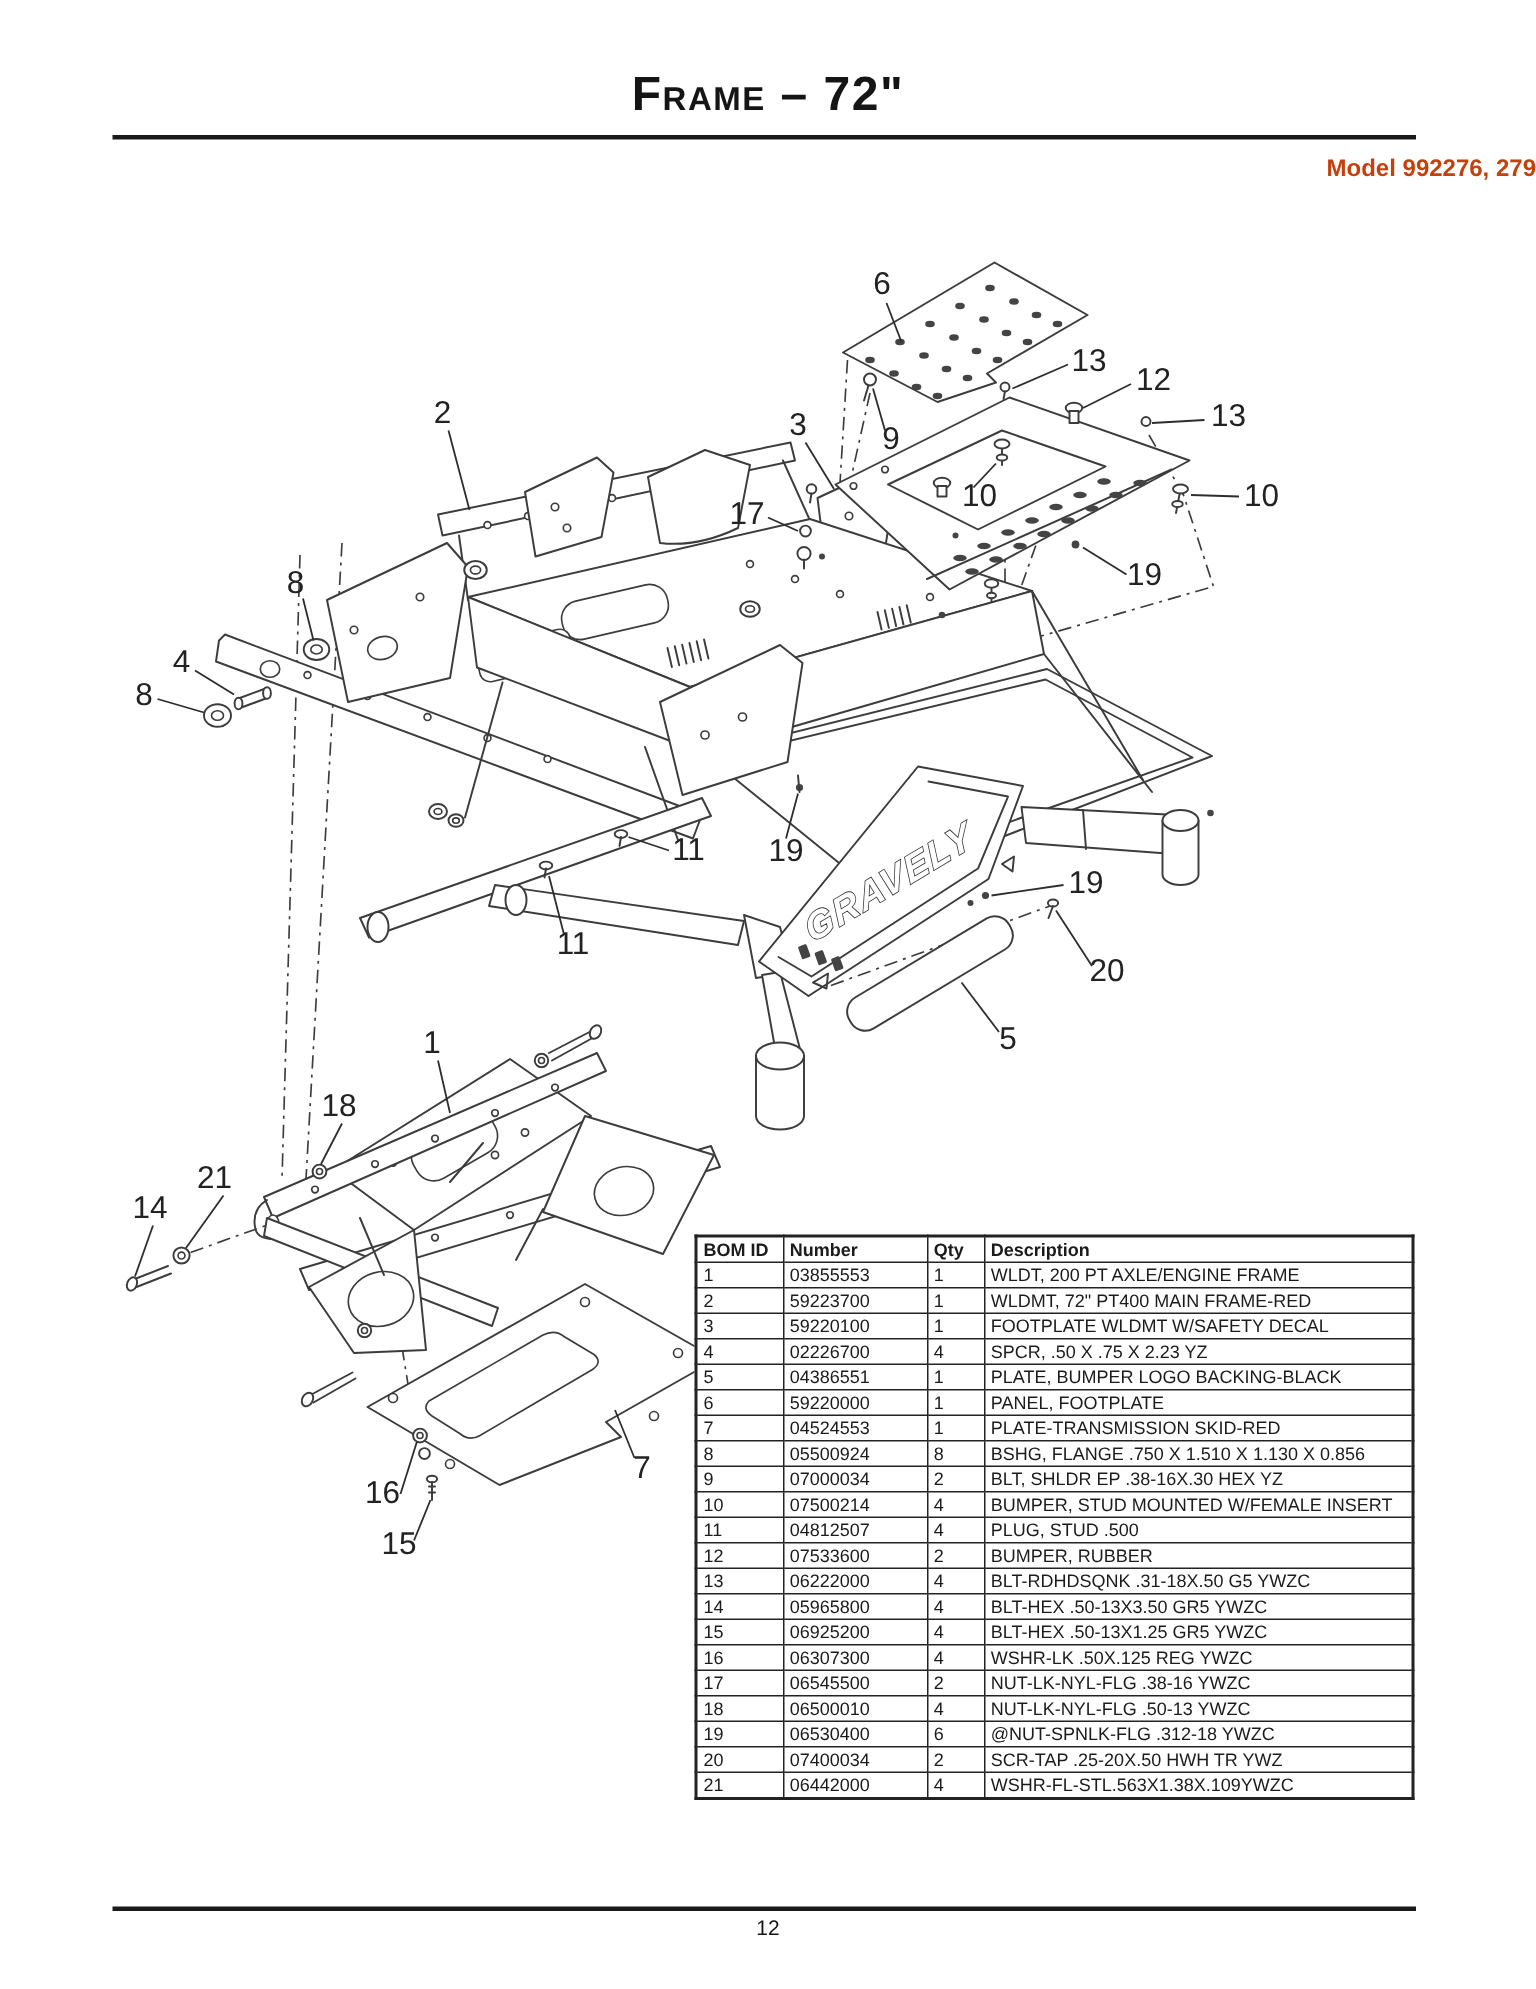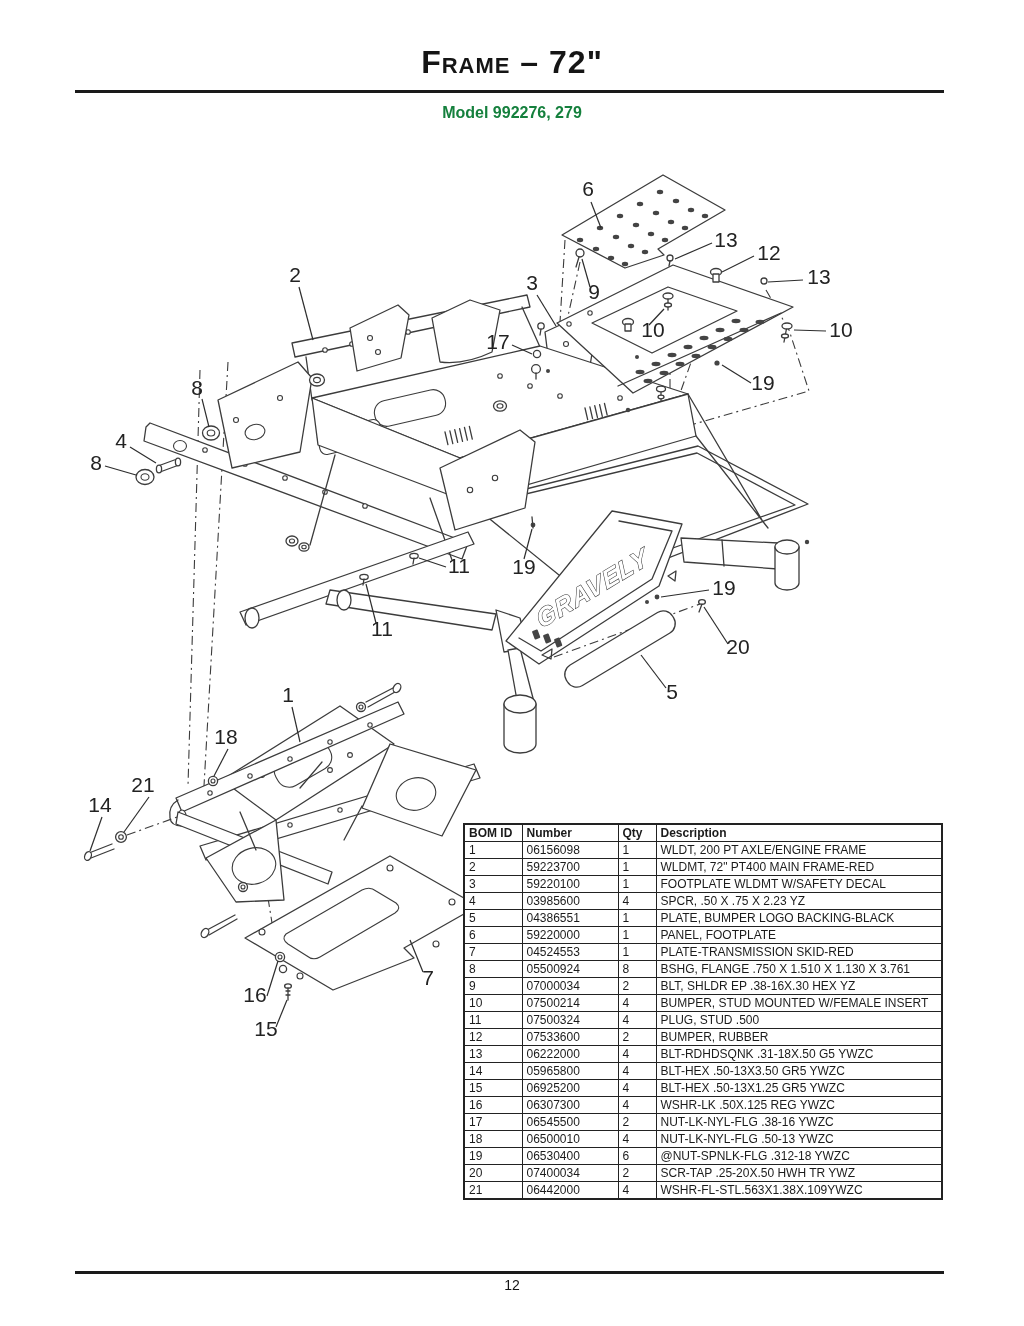--- a/index.html
+++ b/index.html
@@ -10,22 +10,22 @@
   .page{position:absolute;inset:0;background:#fff;}
   .title{
     position:absolute;top:44px;left:0;width:100%;margin:0;text-align:center;
     font-size:32px;font-weight:bold;letter-spacing:1px;
     font-variant:small-caps;color:#151515;
   }
   .rule{position:absolute;left:75px;width:869px;height:3px;background:#1a1a1a;}
   .rule-top{top:90px;}
   .rule-bottom{top:1271px;}
   .subtitle{
-    position:absolute;top:104px;left:0;width:100%;text-align:center;
-    font-size:16px;font-weight:bold;color:#15803d;
+    position:absolute;top:104px;left:0;width:100%;text-align:right;
+    font-size:16px;font-weight:bold;color:#c2410c;
   }
   .diagram{position:absolute;top:0;left:0;width:1024px;height:1326px;}
   
   .ln{fill:none;stroke:#3c3c3c;stroke-width:1.3;stroke-linejoin:round;stroke-linecap:round;}
   .fw{fill:#ffffff;stroke:#3c3c3c;stroke-width:1.3;stroke-linejoin:round;}
   .hole{fill:#ffffff;stroke:#3c3c3c;stroke-width:1.1;}
   .dk{fill:#444;stroke:none;}
   .dash{fill:none;stroke:#3c3c3c;stroke-width:1.1;stroke-dasharray:9 4 2 4;}
   .leader{stroke:#2d2d2d;stroke-width:1.2;fill:none;}
   .callout{font-size:21px;fill:#222;font-family:"Liberation Sans",sans-serif;}
@@ -397,39 +397,39 @@
       <tr>
           <th>BOM ID</th>
           <th>Number</th>
           <th>Qty</th>
           <th>Description</th>
         </tr>
     </thead>
     <tbody>
         <tr>
           <td>1</td>
-          <td>06156098</td>
+          <td>03855553</td>
           <td>1</td>
           <td>WLDT, 200 PT AXLE/ENGINE FRAME</td>
         </tr>
         <tr>
           <td>2</td>
           <td>59223700</td>
           <td>1</td>
           <td>WLDMT,  72" PT400 MAIN FRAME-RED</td>
         </tr>
         <tr>
           <td>3</td>
           <td>59220100</td>
           <td>1</td>
           <td>FOOTPLATE WLDMT W/SAFETY DECAL</td>
         </tr>
         <tr>
           <td>4</td>
-          <td>03985600</td>
+          <td>02226700</td>
           <td>4</td>
           <td>SPCR, .50 X .75 X 2.23 YZ</td>
         </tr>
         <tr>
           <td>5</td>
           <td>04386551</td>
           <td>1</td>
           <td>PLATE,  BUMPER LOGO BACKING-BLACK</td>
         </tr>
         <tr>
@@ -441,37 +441,37 @@
         <tr>
           <td>7</td>
           <td>04524553</td>
           <td>1</td>
           <td>PLATE-TRANSMISSION SKID-RED</td>
         </tr>
         <tr>
           <td>8</td>
           <td>05500924</td>
           <td>8</td>
-          <td>BSHG, FLANGE .750 X 1.510 X 1.130 X 3.761</td>
+          <td>BSHG, FLANGE .750 X 1.510 X 1.130 X 0.856</td>
         </tr>
         <tr>
           <td>9</td>
           <td>07000034</td>
           <td>2</td>
           <td>BLT,  SHLDR EP .38-16X.30 HEX YZ</td>
         </tr>
         <tr>
           <td>10</td>
           <td>07500214</td>
           <td>4</td>
           <td>BUMPER, STUD MOUNTED W/FEMALE INSERT</td>
         </tr>
         <tr>
           <td>11</td>
-          <td>07500324</td>
+          <td>04812507</td>
           <td>4</td>
           <td>PLUG, STUD .500</td>
         </tr>
         <tr>
           <td>12</td>
           <td>07533600</td>
           <td>2</td>
           <td>BUMPER, RUBBER</td>
         </tr>
         <tr>

